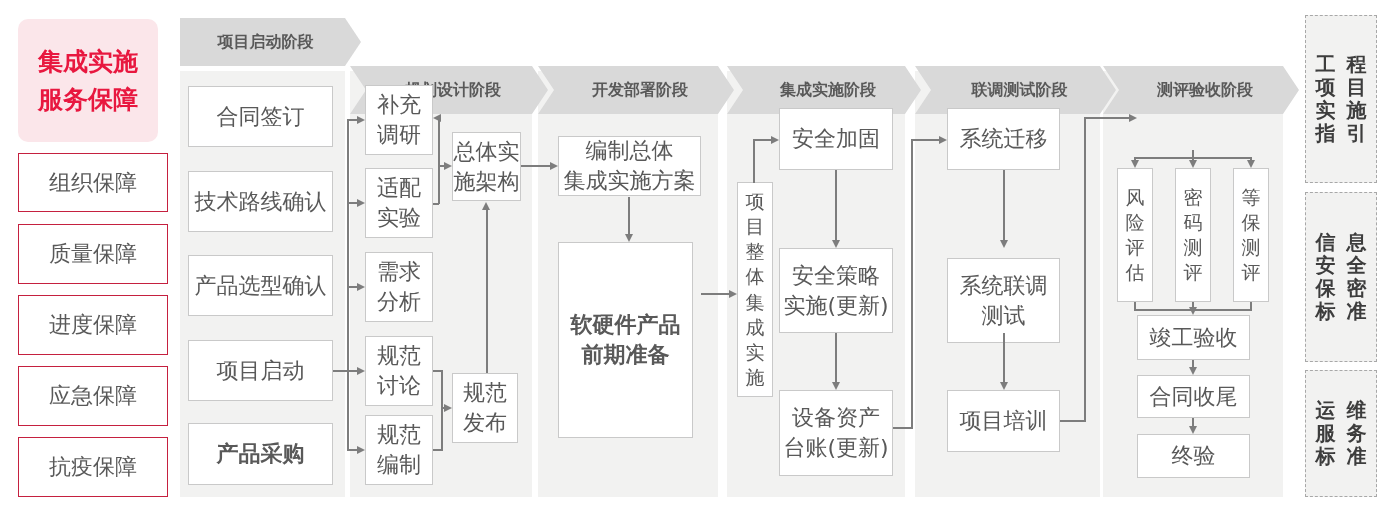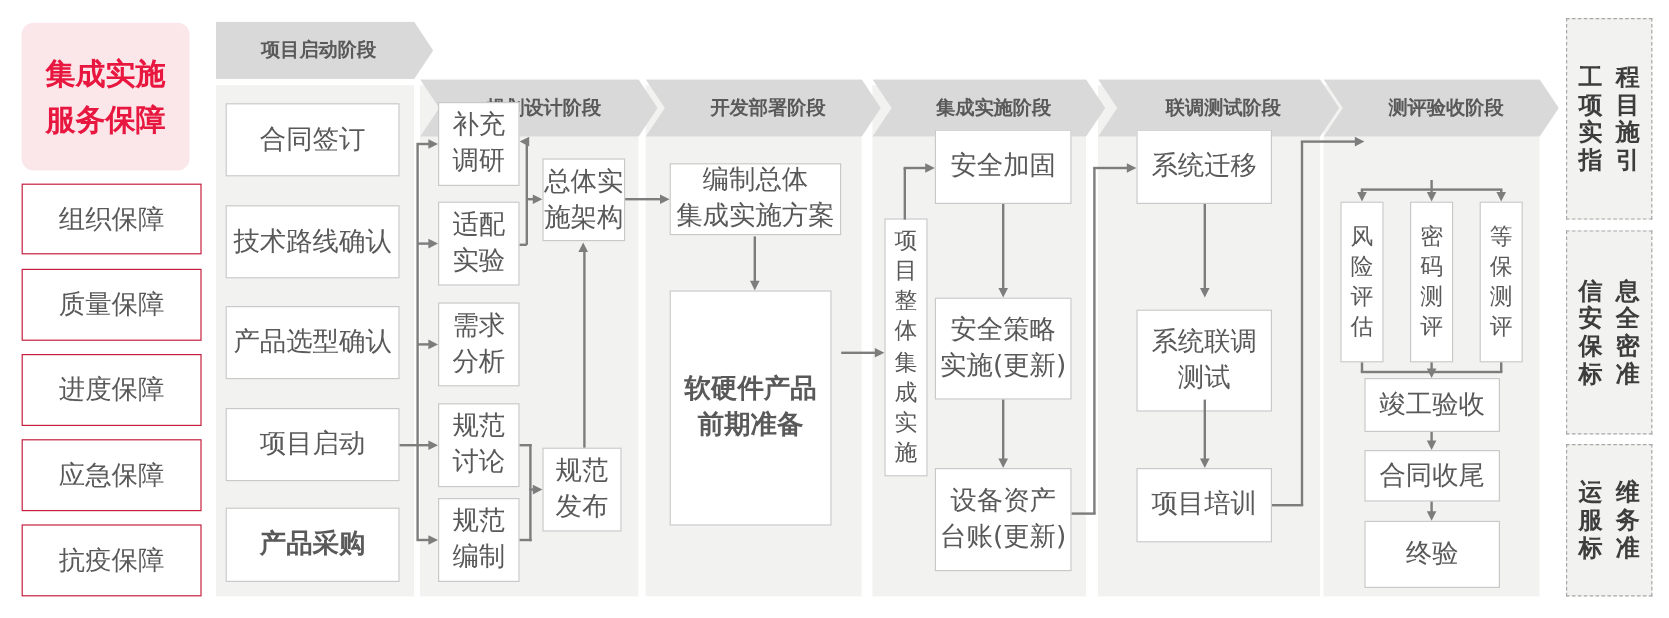--- a/index.html
+++ b/index.html
@@ -126,21 +126,21 @@
   <div class="fbox vtext" style="left:1175px;top:168px;width:36px;height:134px;">密
 码
 测
 评</div>
   <div class="fbox vtext" style="left:1233px;top:168px;width:36px;height:134px;">等
 保
 测
 评</div>
   <div class="fbox" style="left:1137px;top:315px;width:113px;height:45px;">竣工验收</div>
   <div class="fbox" style="left:1137px;top:375px;width:113px;height:43px;">合同收尾</div>
-  <div class="fbox" style="left:1137px;top:434px;width:113px;height:56px;">终验</div>
+  <div class="fbox" style="left:1137px;top:434px;width:113px;height:44px;">终验</div>
 
   <div class="std" style="top:15px;height:168px;">
     <div class="std-line">工程</div>
     <div class="std-line">项目</div>
     <div class="std-line">实施</div>
     <div class="std-line">指引</div>
   </div>
   <div class="std" style="top:192px;height:170px;">
     <div class="std-line">信息</div>
     <div class="std-line">安全</div>

